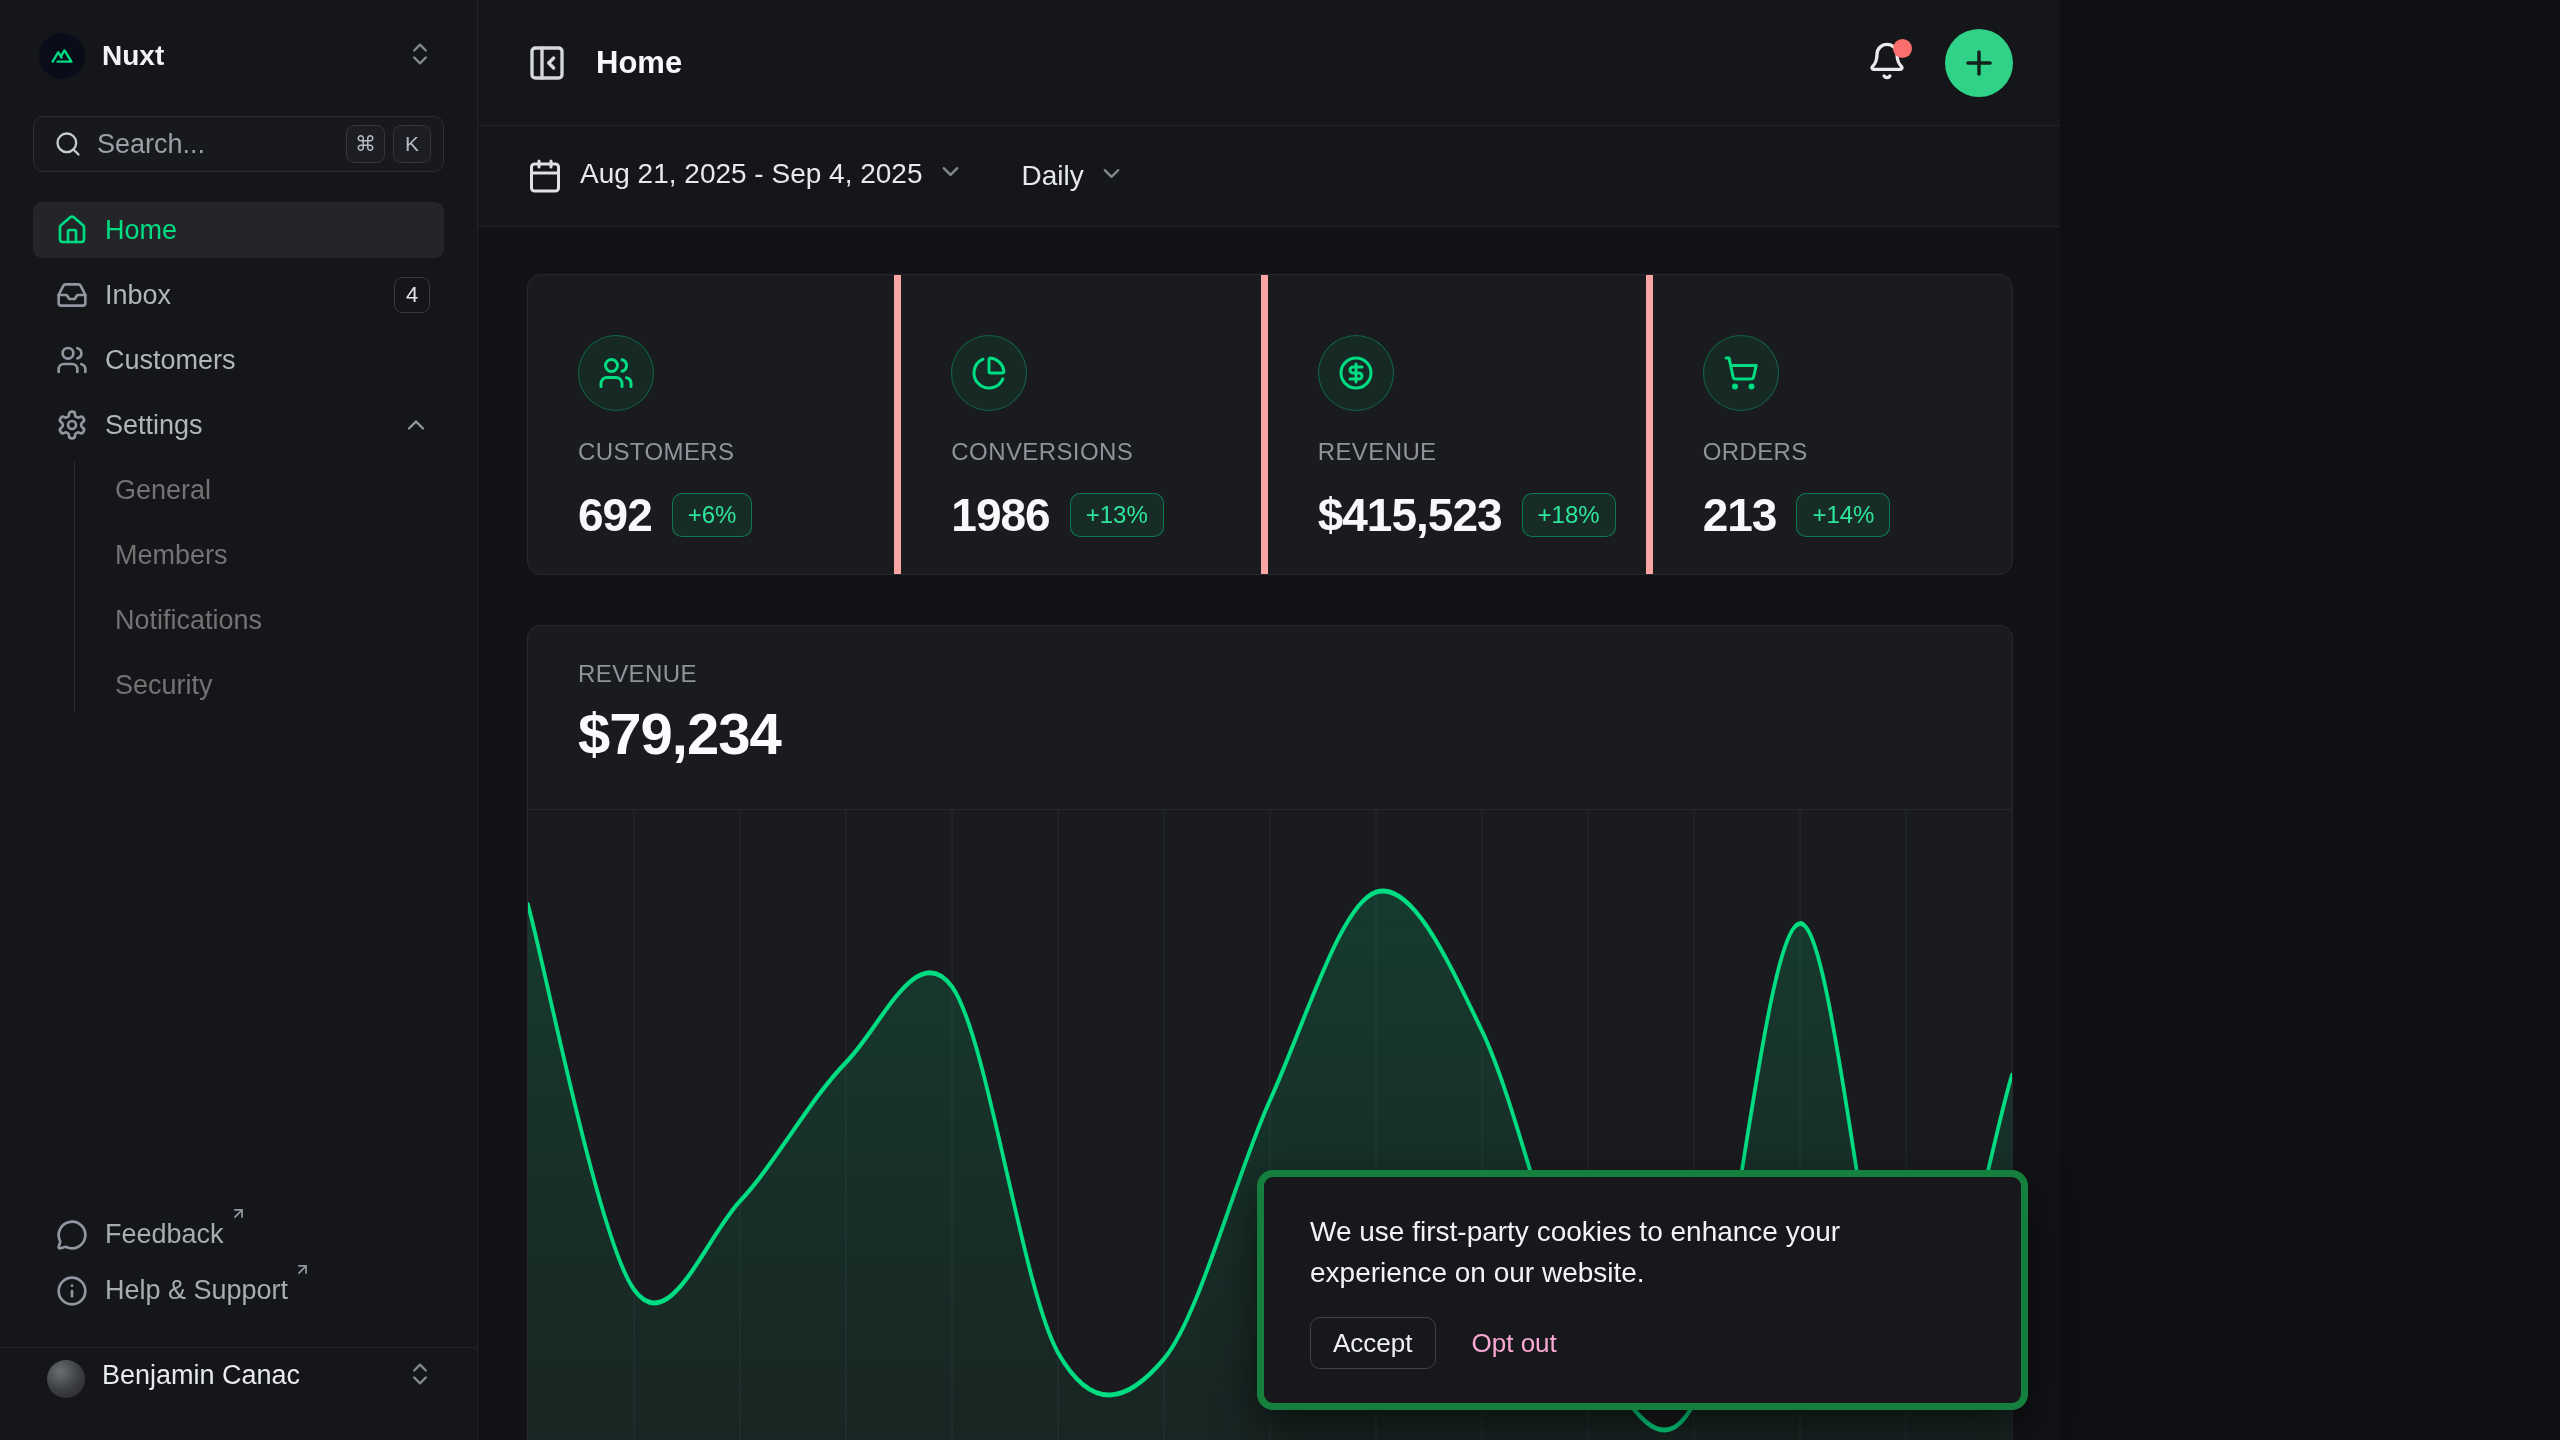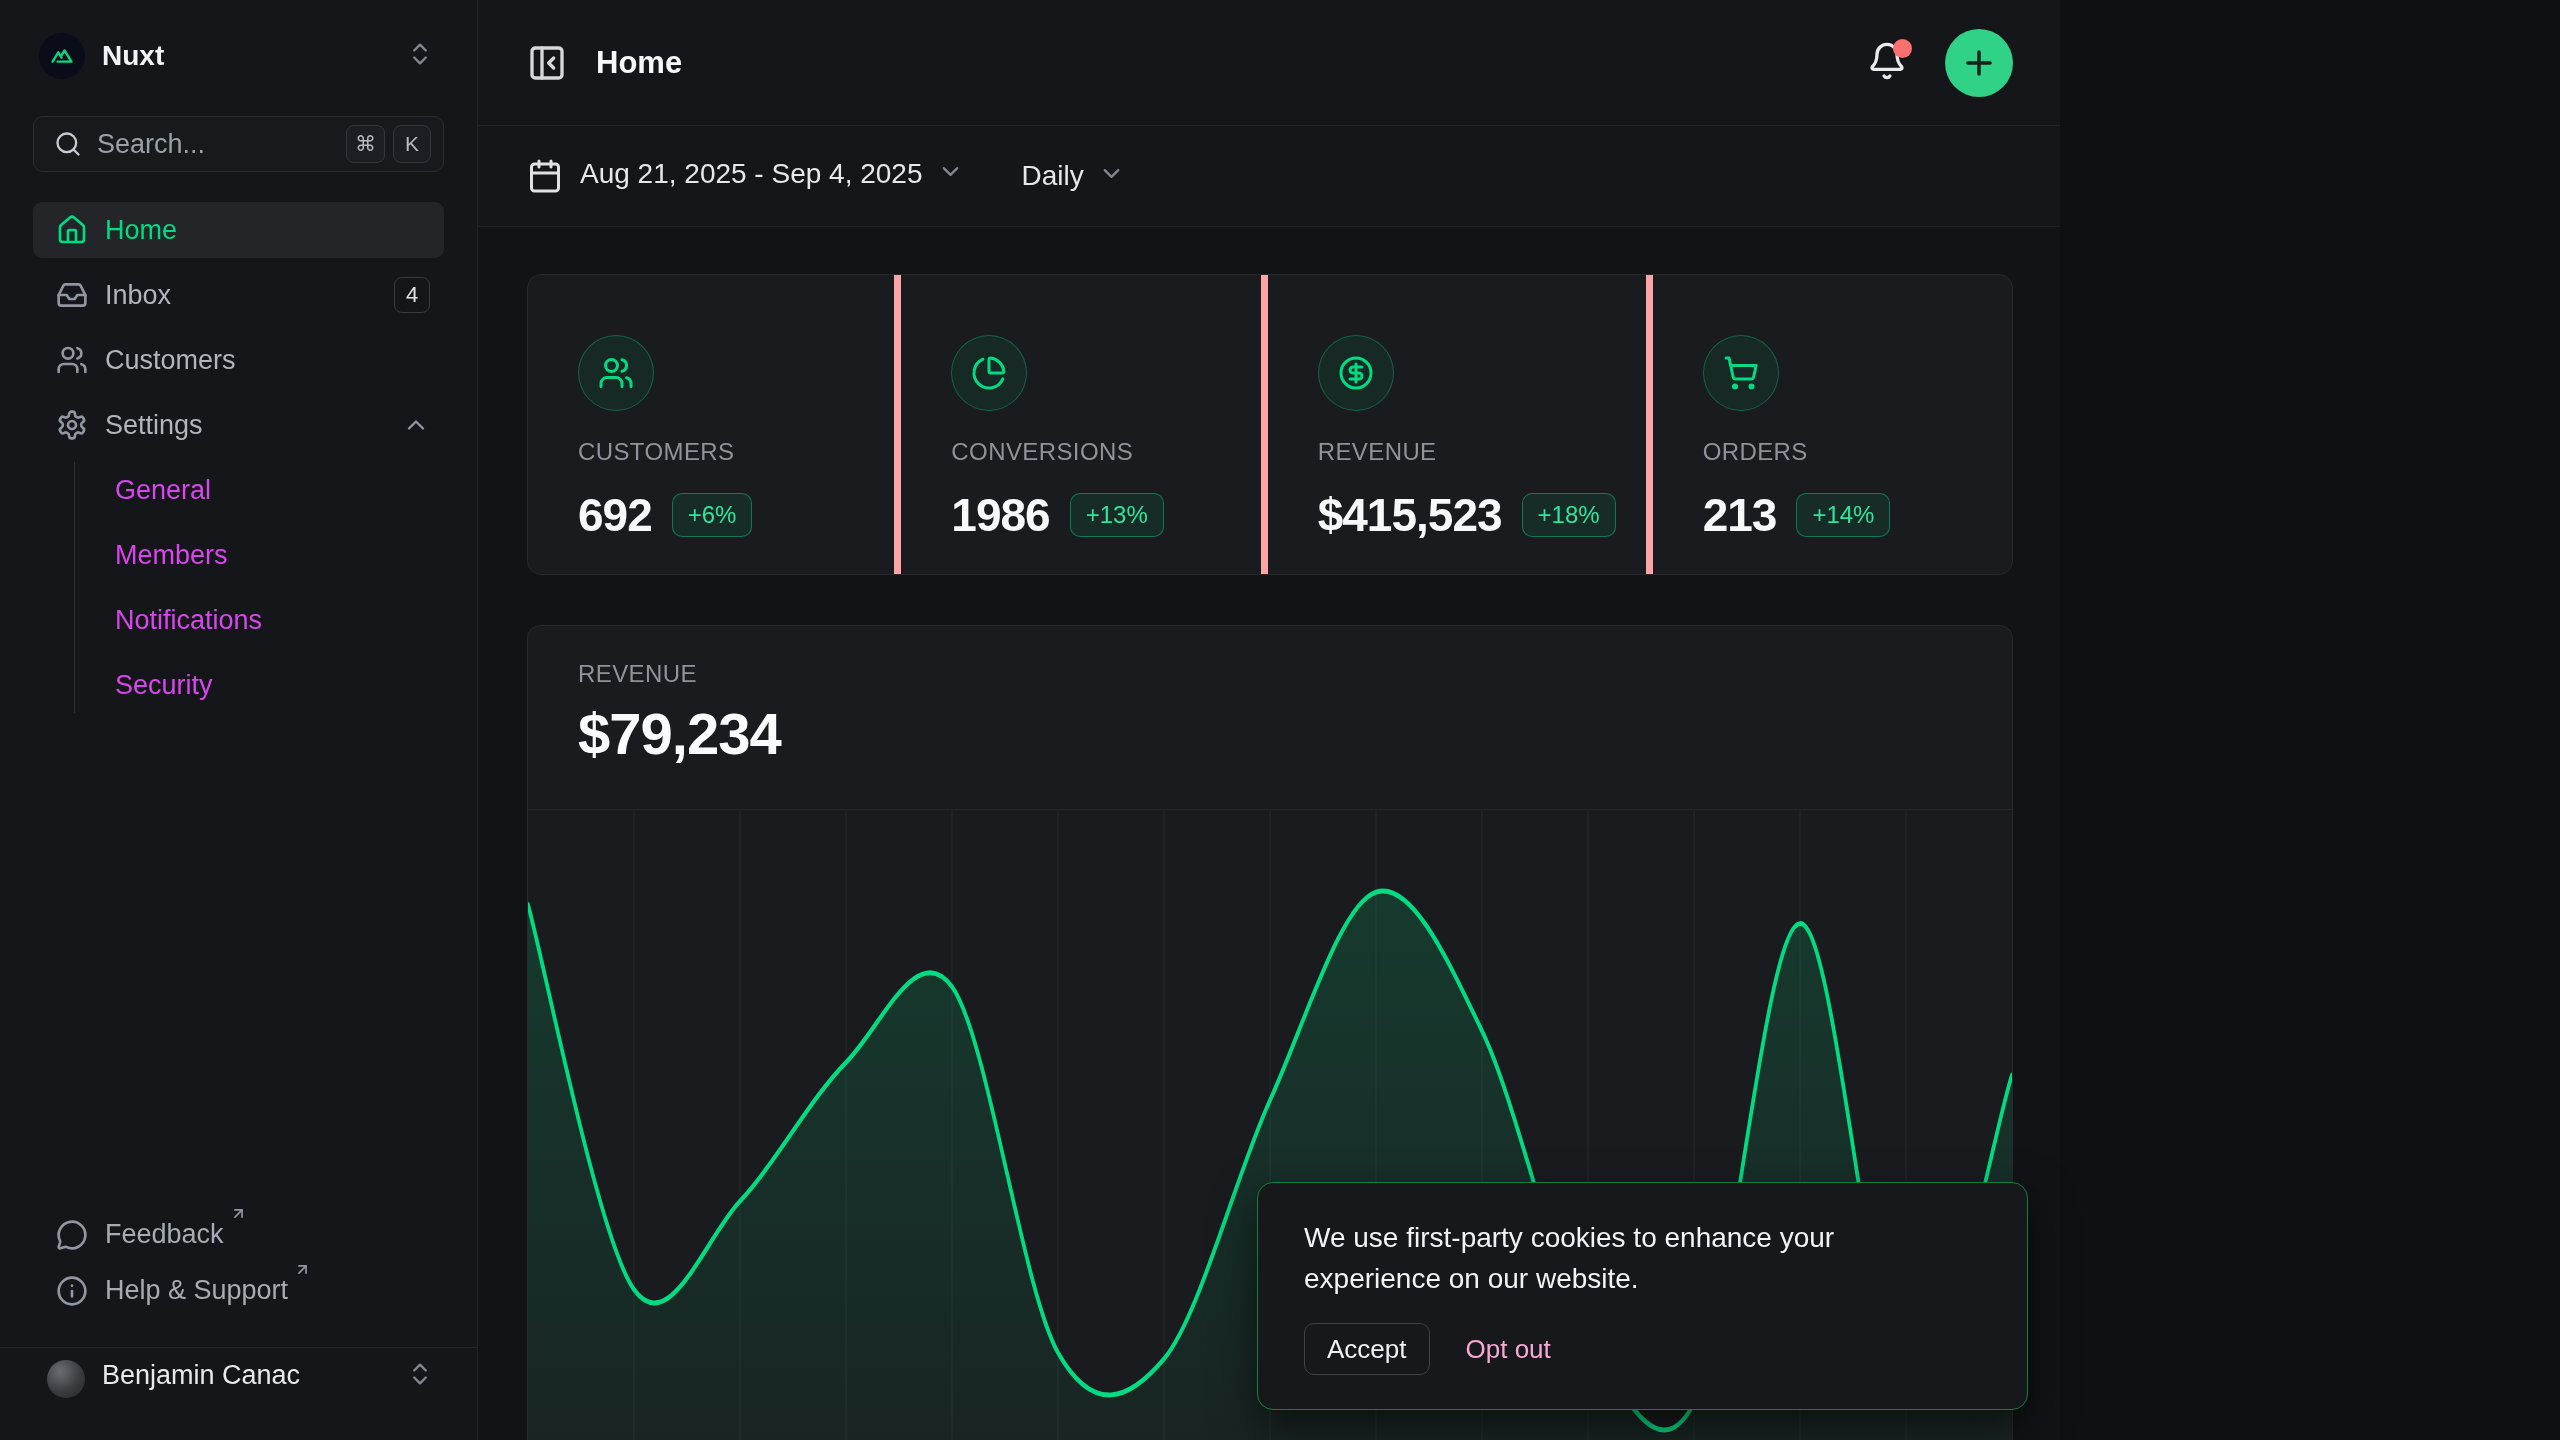--- a/index.html
+++ b/index.html
@@ -32,21 +32,21 @@
     color:#b2b5bc; font-size:27px; cursor:pointer; }
   .nav-item svg { color:#9196a0; flex:0 0 auto; }
   .nav-item .lbl { margin-left:17px; }
   .nav-item.active { background:#232529; color:#00dc82; }
   .nav-item.active svg { color:#00dc82; }
   .nav-item .right { margin-left:auto; display:flex; align-items:center; }
   .num-badge { min-width:36px; height:36px; border:1px solid #3a3b41; border-radius:8px; color:#dfe1e5;
     font-size:22px; display:flex; align-items:center; justify-content:center; padding:0 8px; }
   .chev { color:#83878e; }
   .subnav { margin-left:41px; border-left:1.5px solid #2d2e34; display:flex; flex-direction:column; gap:9px; padding-left:30px; }
-  .sub-item { height:56px; display:flex; align-items:center; color:#d946ef; font-size:27px; border-radius:8px; cursor:pointer; padding:0 10px; }
+  .sub-item { height:56px; display:flex; align-items:center; color:#737373; font-size:27px; border-radius:8px; cursor:pointer; padding:0 10px; }
 
   .side-spacer { flex:1 1 auto; }
   .foot-link { height:56px; display:flex; align-items:flex-start; padding:0 14px 0 23px; color:#a7abb2;
     font-size:27px; border-radius:9px; cursor:pointer; }
   .foot-link svg { color:#9196a0; }
   .foot-link .lbl { margin-left:17px; }
   .ext { width:17px; height:17px; color:#8d9198; margin:-14px 0 0 6px; }
   .side-div { border-top:1px solid #232428; margin:16px -33px 12px; }
   .user-row { height:64px; display:flex; align-items:flex-start; padding:0 10px 0 14px; border-radius:10px; cursor:pointer; }
   .avatar { width:38px; height:38px; border-radius:50%;
@@ -93,21 +93,21 @@
   .rev-card { margin-top:50px; height:816px; border:1px solid #28292d; border-bottom:none;
     border-radius:14px 14px 0 0; background:#1a1b1e; position:relative; overflow:hidden; }
   .rev-head { padding:34px 50px 0; }
   .rev-label { font-size:24px; color:#8f939b; letter-spacing:.4px; }
   .rev-value { margin-top:12px; font-size:58px; font-weight:700; color:#fafbfc; letter-spacing:-1px; }
   .plot { position:absolute; left:0; right:0; top:183px; bottom:0; border-top:1px solid #26282c; }
   .plot svg { display:block; width:100%; height:100%; }
 
   
   .cookie { position:absolute; right:32px; bottom:30px; width:771px; background:#17181b;
-    border:1px solid #15803d; border-radius:16px; padding:34px 46px 34px; z-index:20;
+    border:7px solid #15803d; border-radius:16px; padding:34px 46px 34px; z-index:20;
     box-shadow:0 18px 45px rgba(0,0,0,.55); }
   .cookie p { font-size:28px; line-height:41px; color:#f2f3f5; max-width:620px; }
   .cookie-actions { margin-top:24px; display:flex; align-items:center; gap:36px; }
   .btn-accept { height:52px; padding:0 22px; border:1px solid #404248; border-radius:10px; background:none;
     color:#eef0f2; font-size:26px; cursor:pointer; }
   .btn-optout { background:none; border:none; color:#f9a8d4; font-size:26px; cursor:pointer; }
 </style>
 </head>
 <body>
 

